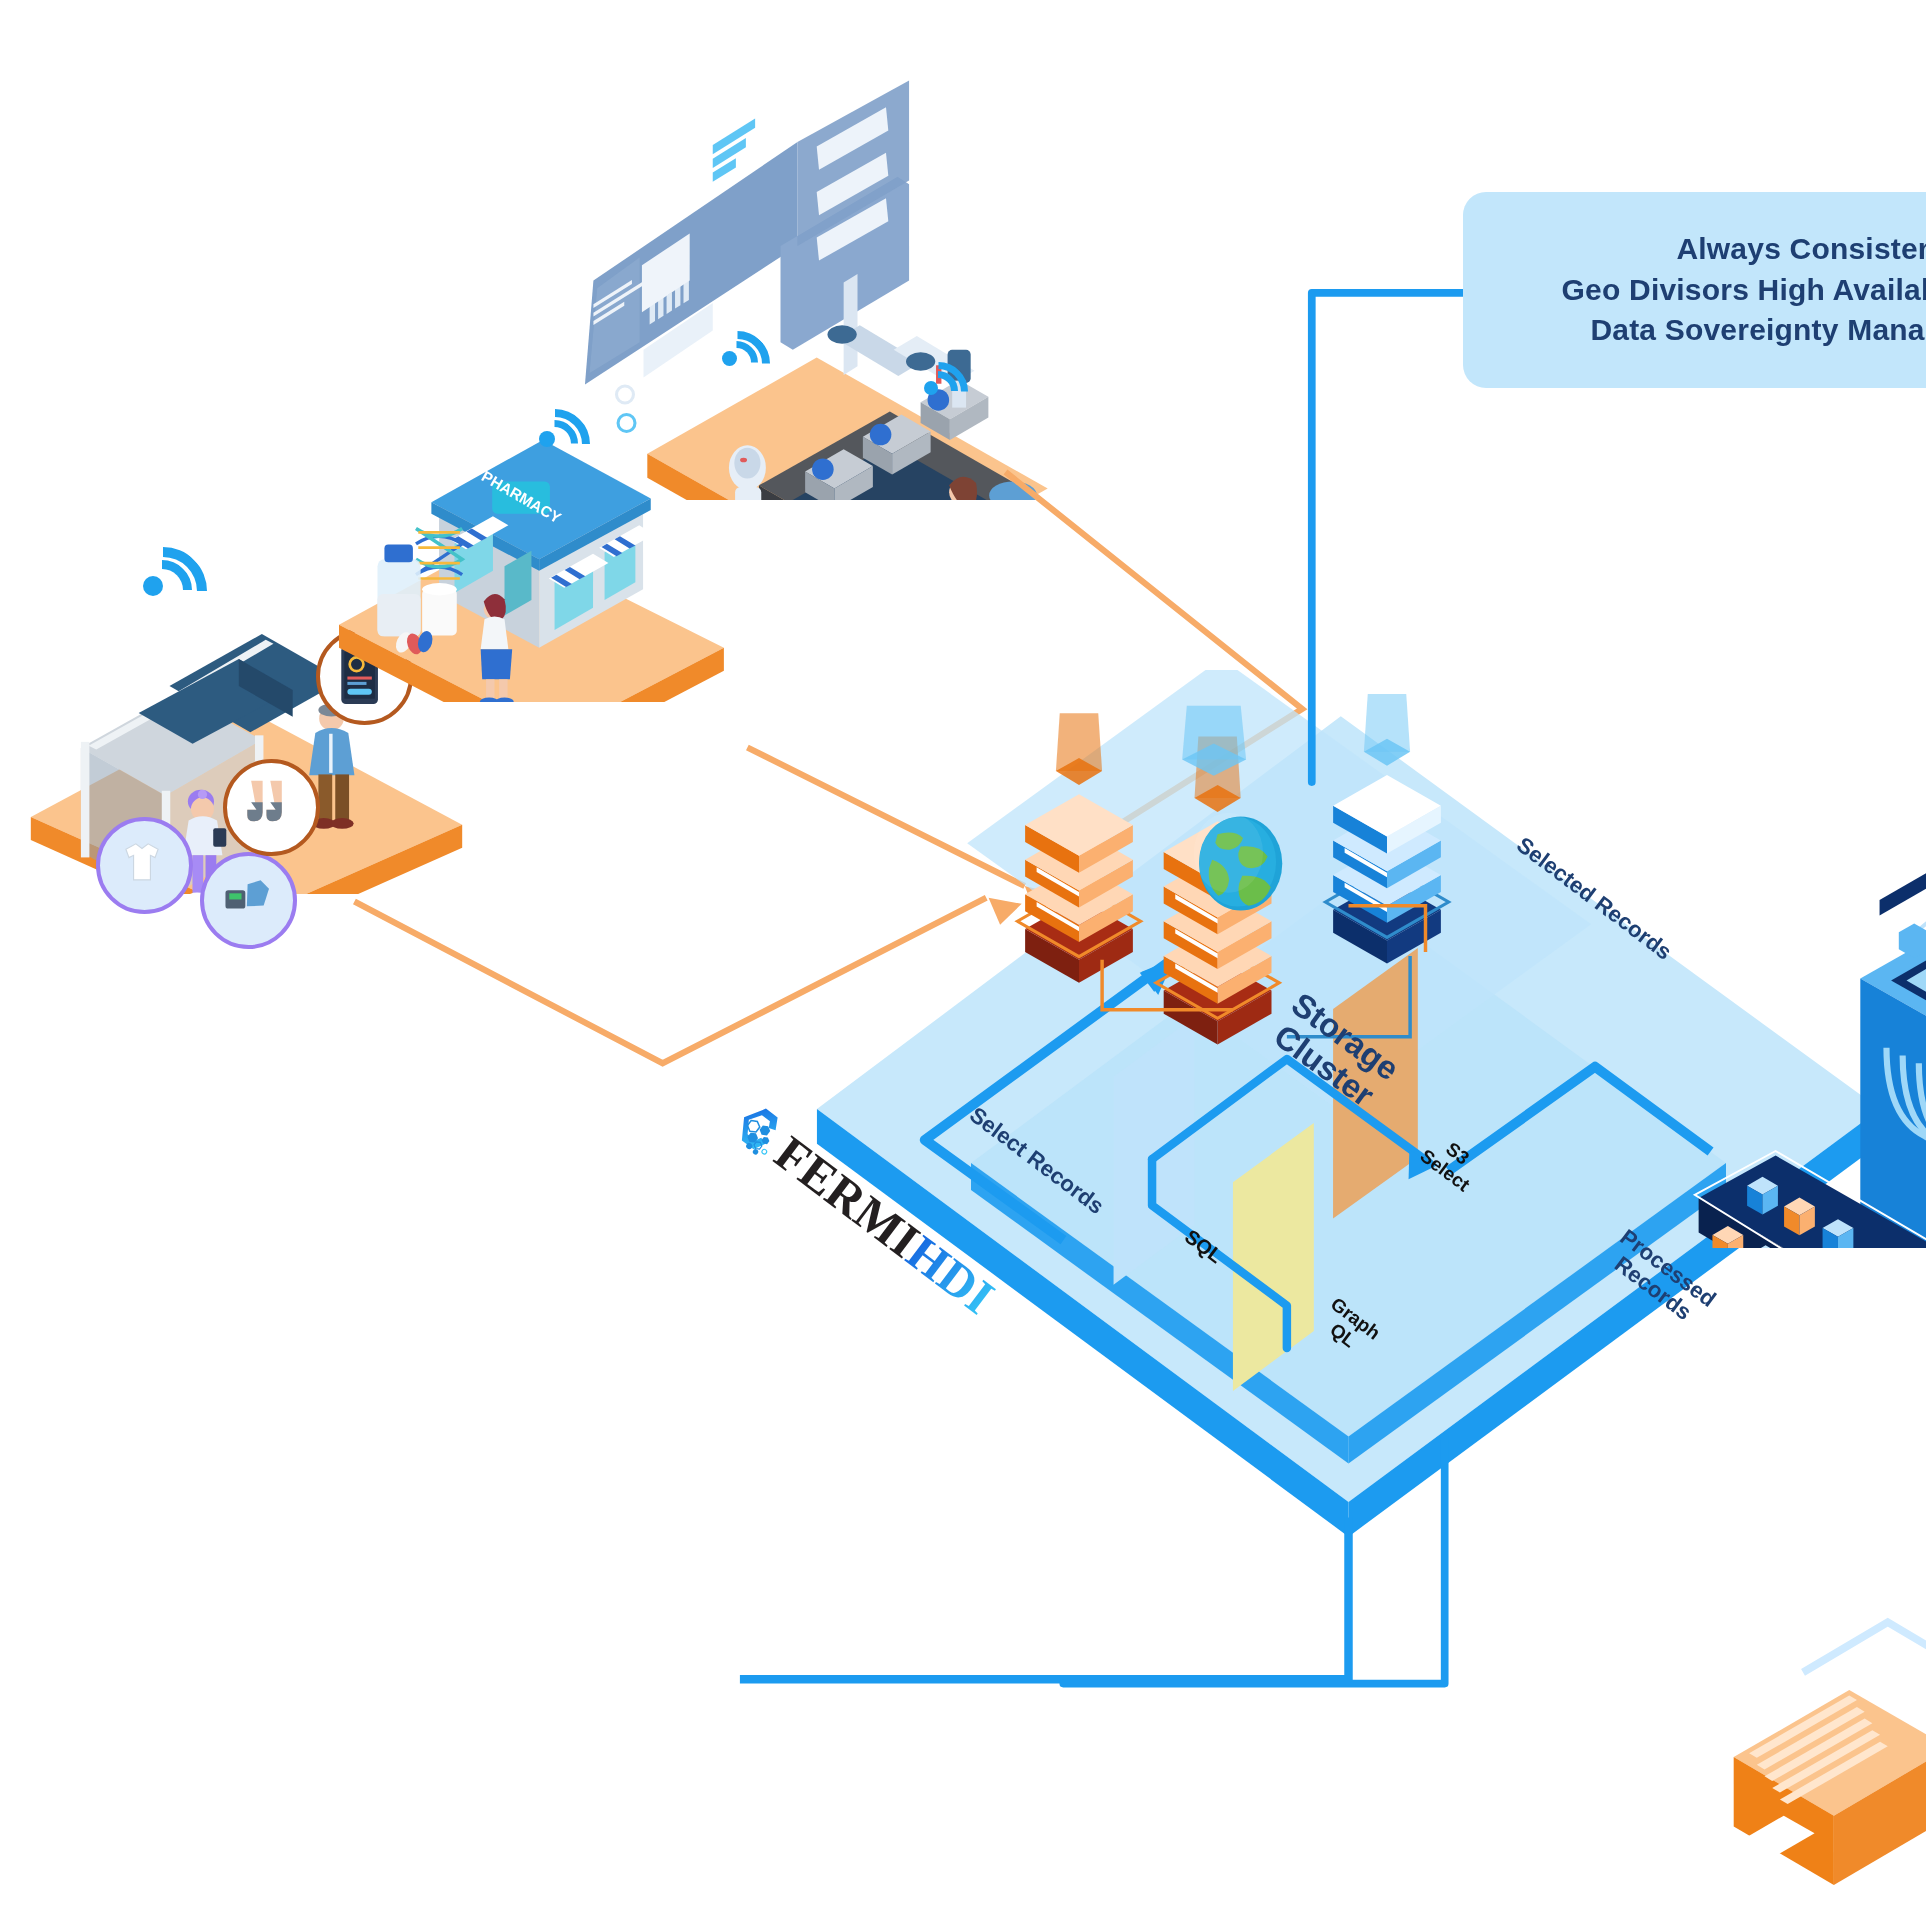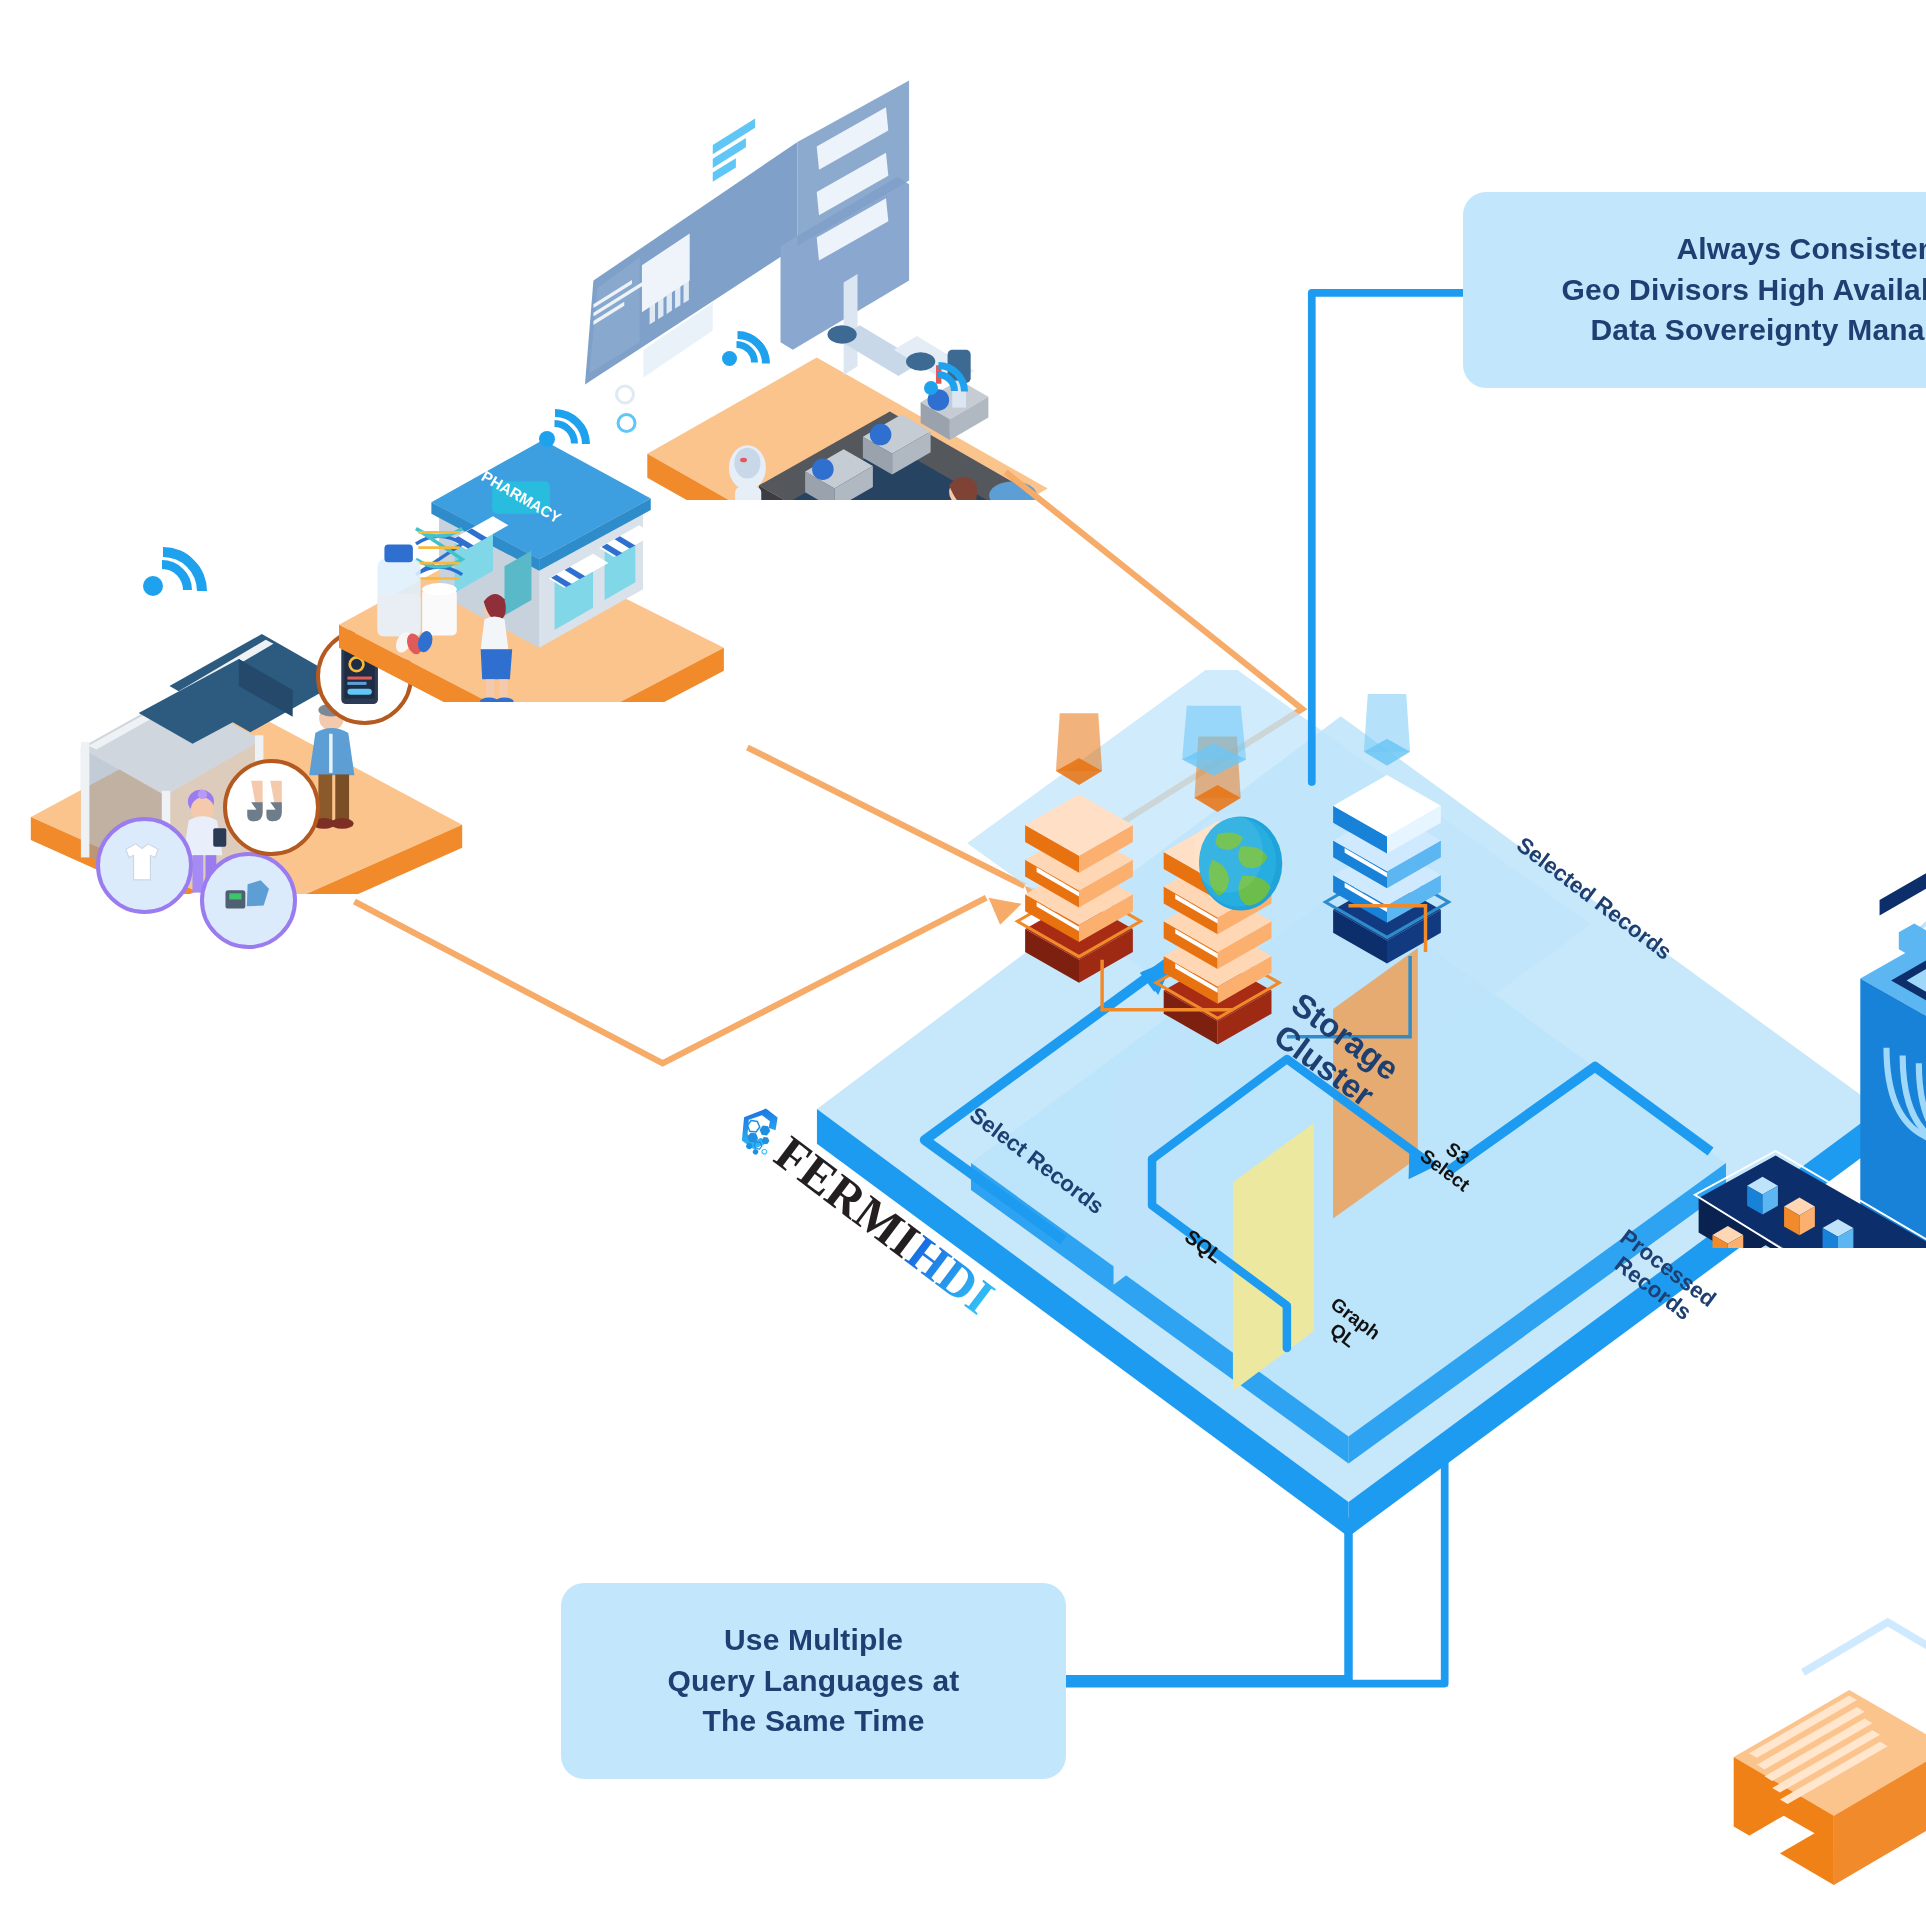--- a/index.html
+++ b/index.html
@@ -785,20 +785,15 @@
       <path d="M2760 4370 L3750 4370 L3750 3730"></path>
     </g>
   </svg>
 
   <div class="callout" style="left:1463px;top:192px;width:697px;height:196px;font-size:30px;">
     <span class="ctext">Always Consistent
 Geo Divisors High Availability with
 Data Sovereignty Management</span>
   </div>
 
-  <div class="callout" style="left:561px;top:1583px;width:505px;height:196px;font-size:30px;">
-    <span class="ctext">Use Multiple
-Query Languages at
-The Same Time</span>
-  </div>
 
 </div>
 
 
 </body></html>

